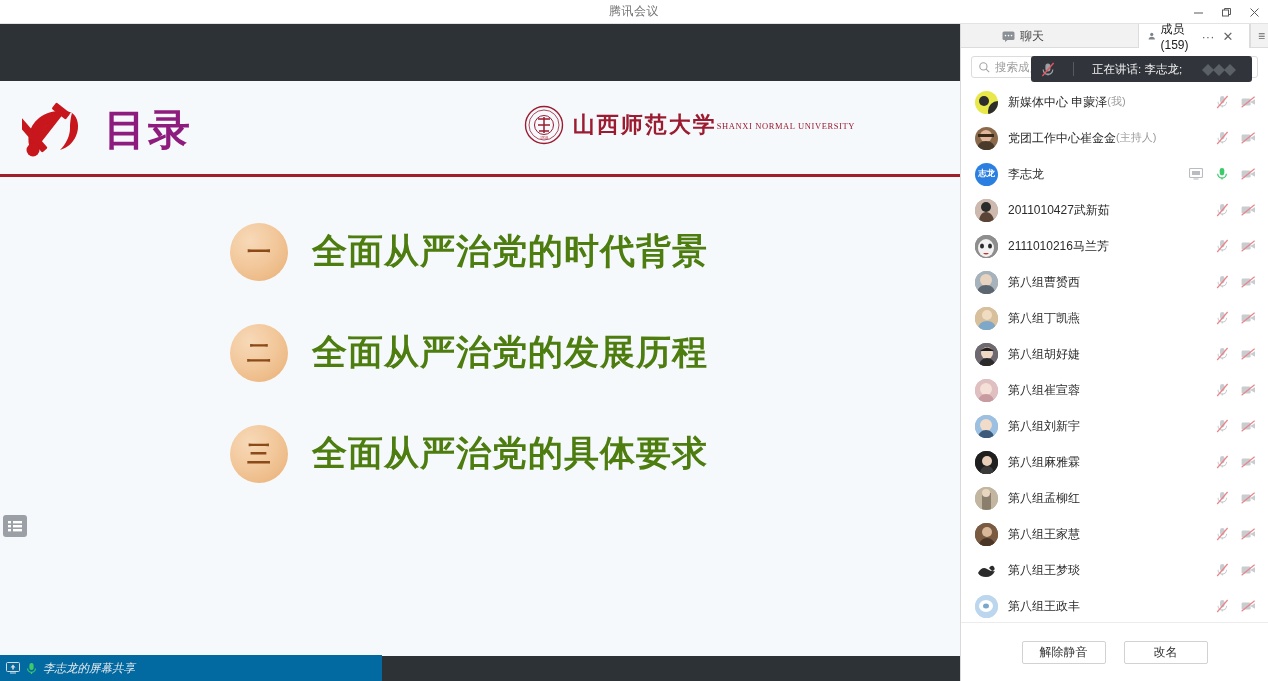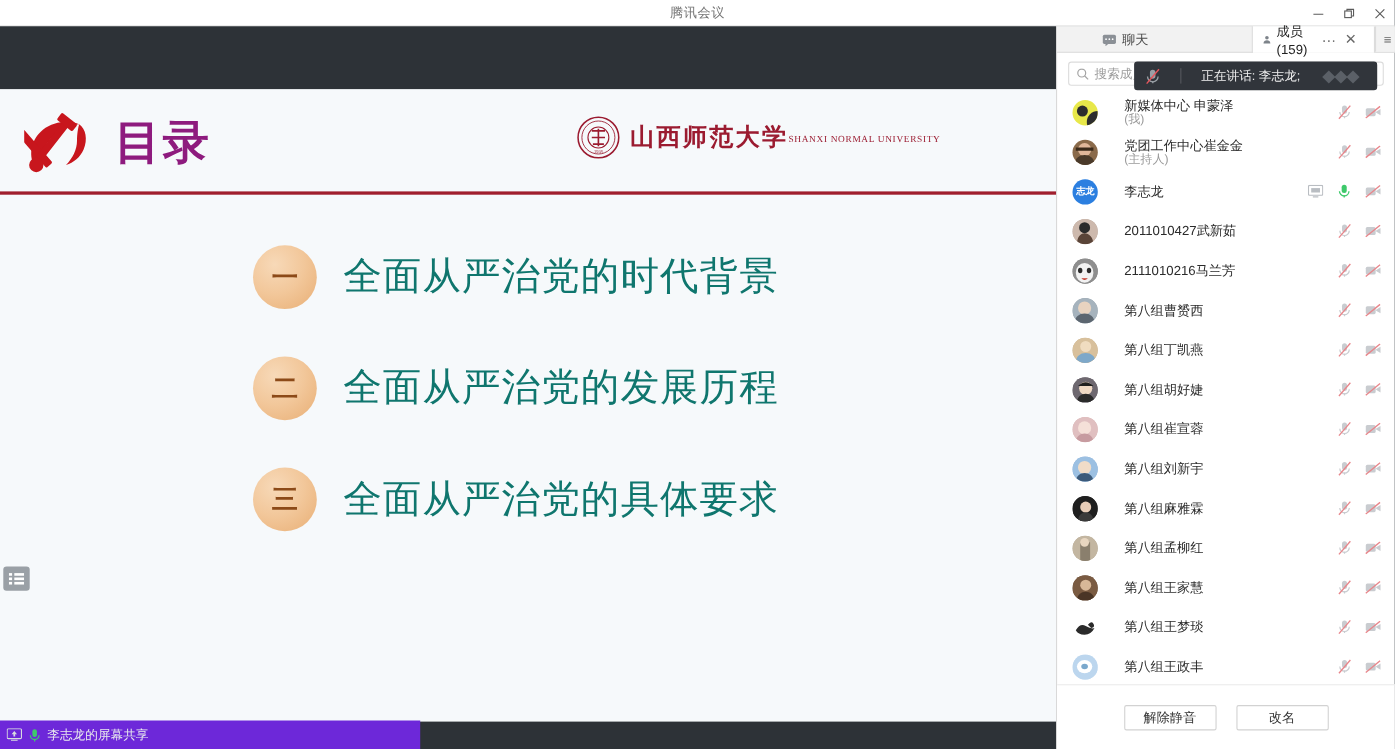--- a/index.html
+++ b/index.html
@@ -65,34 +65,34 @@
   
   .slide-body { position:absolute; left:0; top:120px; width:960px; }
   .toc-item { display:flex; align-items:center; height:101px; padding-left:230px; }
   .toc-bullet {
     width:58px; height:58px; border-radius:50%;
     background:radial-gradient(circle at 34% 30%, #f7d9b8 0%, #f2c79a 48%, #e8ae74 100%);
     display:flex; align-items:center; justify-content:center;
     font-size:24px; font-weight:bold; color:#8c4a18; flex:0 0 auto;
   }
   .toc-text {
-    margin-left:24px; font-size:35px; font-weight:normal;
-    color:#0f766e; letter-spacing:1px; white-space:nowrap;
+    margin-left:24px; font-size:35px; font-weight:bold;
+    color:#4d7c0f; letter-spacing:1px; white-space:nowrap;
   }
   
   .slide-fab {
     position:absolute; left:3px; top:434px; width:24px; height:22px;
     background:#9aa0a6; border-radius:3px;
     display:flex; align-items:center; justify-content:center;
   }
   
   .share-status {
     position:absolute; left:0; bottom:0; width:382px; height:26px;
-    background:#6d28d9; display:flex; align-items:center; gap:6px;
-    padding-left:6px; color:#e8eaed; font-size:11.5px;
+    background:#0369a1; display:flex; align-items:center; gap:6px;
+    padding-left:6px; color:#e8eaed; font-size:11.5px;font-style:italic;
   }
 
   
   .panel {
     position:absolute; left:960px; top:24px; width:308px; height:657px;
     background:#ffffff; border-left:1px solid #d9d9d9;
     display:flex; flex-direction:column;
   }
   .panel-tabs {
     display:flex; height:24px; background:#f2f2f2;
@@ -134,21 +134,21 @@
 
   .member-list { flex:1 1 auto; overflow:hidden; position:relative; }
   .mrow {
     height:36px; display:flex; align-items:center; padding:0 12px 0 14px;
   }
   .avatar {
     width:23px; height:23px; border-radius:50%; flex:0 0 auto;
     overflow:hidden; display:flex; align-items:center; justify-content:center;
     font-size:8.5px; color:#fff; font-weight:bold; letter-spacing:-.3px;
   }
-  .mname { margin-left:24px; display:flex; flex-direction:column; justify-content:center; }
+  .mname { margin-left:10px; display:flex; flex-direction:row; justify-content:center; }
   .mname .n { font-size:12px; color:#2b2b2b; line-height:14px; white-space:nowrap; }
   .mname .tag { font-size:11px; color:#9a9a9a; line-height:13px; }
   .micons { margin-left:auto; display:flex; align-items:center; gap:10px; }
   .icn { width:16px; height:14px; display:flex; align-items:center; justify-content:center; }
 
   .panel-footer {
     flex:0 0 auto; height:59px; border-top:1px solid #ececec;
     display:flex; align-items:center; justify-content:center; gap:18px;
     background:#fff;
   }

